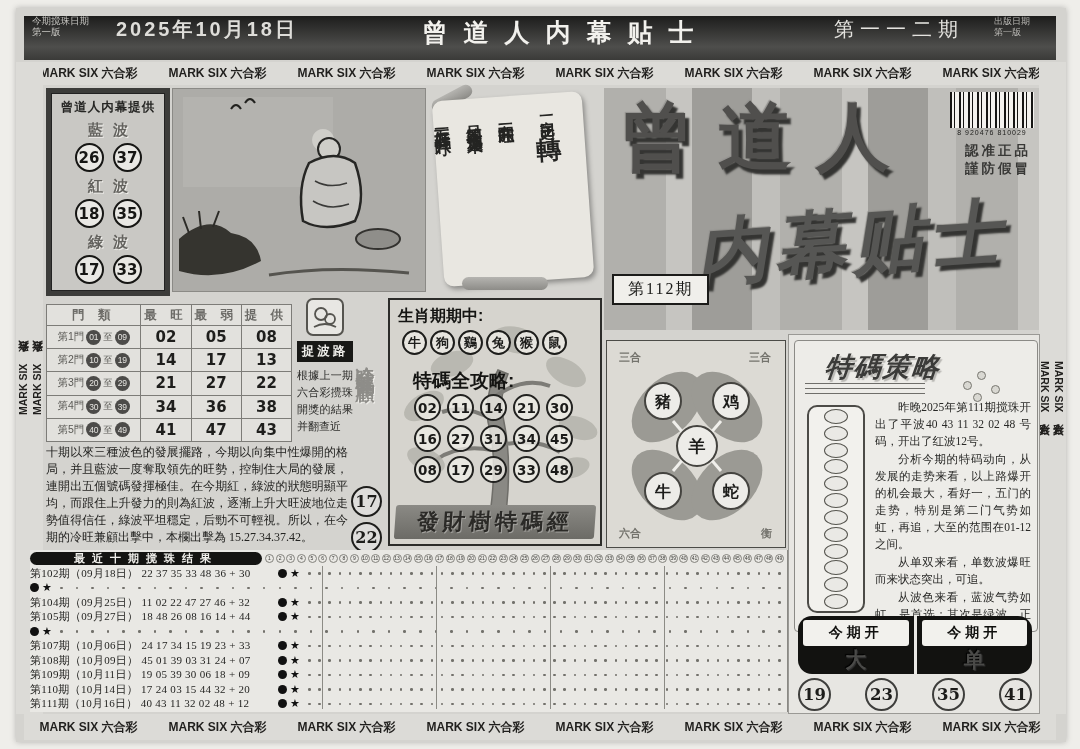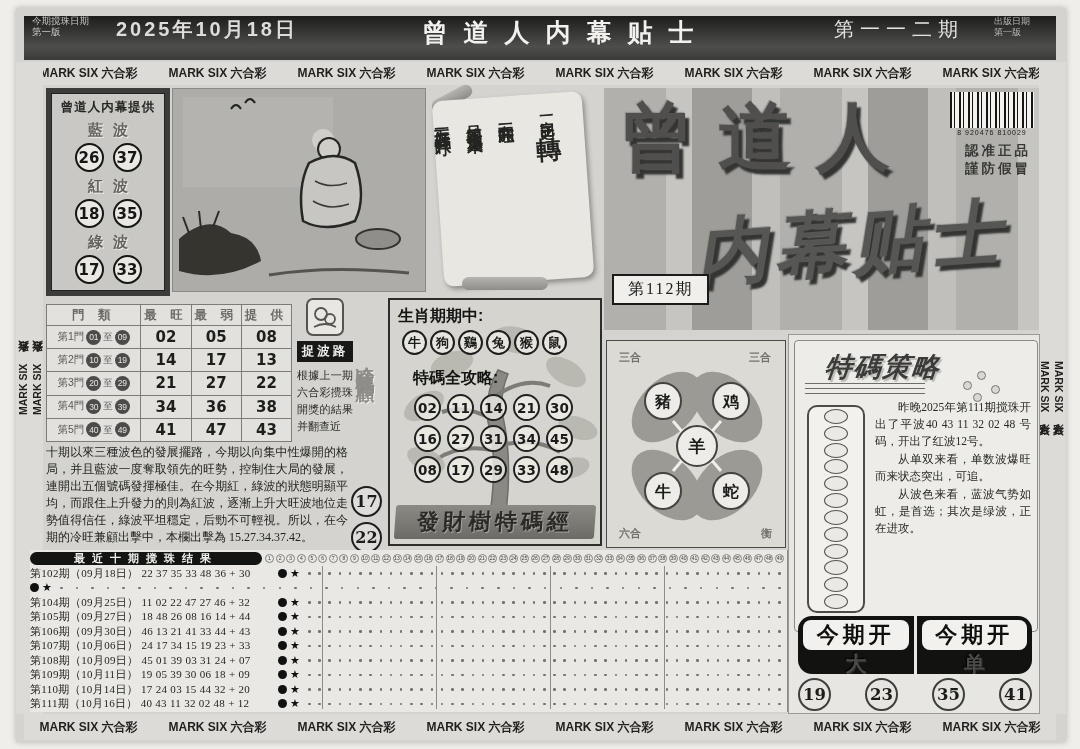--- a/index.html
+++ b/index.html
@@ -88,21 +88,21 @@
   
   #analysis{left:46px;top:444px;width:302px;height:104px;font:12px/1.42 "Liberation Serif",serif;
             color:#232321;text-align:justify;}
   
   #zodiac{left:388px;top:298px;width:214px;height:248px;border:2.5px solid #2c2c2a;background:#d6d4ce;overflow:hidden;}
   #zodiac .layer{position:absolute;inset:0;}
   .z-title{position:absolute;left:8px;top:6px;font-size:16px;font-weight:900;color:#141412;}
   .z-animals{position:absolute;left:12px;top:30px;display:flex;gap:3px;}
   .zball{width:25px;height:25px;border:2px solid #1d1d1b;border-radius:50%;background:#e7e5df;
          display:flex;align-items:center;justify-content:center;font-size:13px;font-weight:bold;color:#1d1d1b;}
-  .z-sub{position:absolute;left:8px;top:68px;font-size:16px;font-weight:900;color:#141412;padding-left:15px;}
+  .z-sub{position:absolute;left:8px;top:68px;font-size:19px;font-weight:900;color:#141412;padding-left:15px;}
   #znums{position:absolute;left:24px;top:94px;}
   .zrow{display:flex;gap:6px;margin-bottom:4px;}
   .nball{width:27px;height:27px;border:2px solid #222220;border-radius:50%;background:rgba(238,236,230,.8);
          display:flex;align-items:center;justify-content:center;font:bold 13.5px "DejaVu Sans",sans-serif;color:#1b1b19;}
   .z-banner{position:absolute;left:5px;right:5px;bottom:5px;height:34px;border-radius:3px;
             background:linear-gradient(#8b8a85,#6c6b66);display:flex;align-items:center;justify-content:center;
             font-family:"Liberation Serif",serif;font-size:22px;font-weight:900;letter-spacing:4px;color:#2b2a27;
             text-shadow:1px 1px 0 #a3a29e;transform:skewX(-4deg);}
   
   #clover{left:606px;top:340px;width:180px;height:208px;border:1.5px solid #4b4b47;background:#dcdad4;padding:4px;}
@@ -116,22 +116,22 @@
   .blossom{position:absolute;width:9px;height:9px;border-radius:50%;border:1.5px solid #77766f;background:#d9d8d2;}
   .oval-strip{position:absolute;left:12px;top:64px;width:58px;height:208px;border:2px solid #4c4b47;border-radius:10px;
               background:#f2f1ed;display:flex;flex-direction:column;align-items:center;justify-content:space-evenly;}
   .oval{width:24px;height:15px;border:1.8px solid #56554f;border-radius:50%;background:#eae9e5;}
   .strat-text{position:absolute;left:80px;top:58px;width:156px;height:226px;overflow:hidden;}
   .spara{margin:0 0 1px 0;text-indent:2em;font:11.5px/1.48 "Liberation Serif",serif;color:#29292 7;text-align:justify;color:#282826;}
   
   #predict{left:798px;top:616px;width:234px;height:58px;background:#121210;border-radius:14px;display:flex;overflow:hidden;}
   .pred-cell{flex:1;display:flex;flex-direction:column;}
   .pred-cell + .pred-cell{border-left:3px solid #e9e8e4;}
-  .pred-head{margin:4px 5px 0;height:34px;background:#f2f1ed;border-radius:8px;display:flex;align-items:center;
-             justify-content:center;font-size:22px;font-weight:900;letter-spacing:4px;color:#0f0f0d;}
+  .pred-head{margin:4px 5px 0;height:34px;background:#f2f1ed;border-radius:3px;display:flex;align-items:center;
+             justify-content:center;font-size:14px;font-weight:900;letter-spacing:4px;color:#0f0f0d;}
   .pred-val{flex:1;display:flex;align-items:center;justify-content:center;font-size:21px;font-weight:900;color:#47,}
   .pred-val{color:#4a4a48;text-shadow:-1px -1px 1px #000,1px 1px 1px #333;}
   #prednums{left:796px;top:678px;width:238px;display:flex;justify-content:space-between;padding:0 2px;}
   .pball{width:33px;height:33px;border:2.5px solid #3e3e3c;border-radius:50%;display:flex;align-items:center;
          justify-content:center;font:bold 16.5px "DejaVu Serif",serif;color:#1c1c1a;background:#e6e5e1;}
   
   #results{left:30px;top:550px;width:758px;height:162px;background:#e9e8e4;border-right:1px solid #8a8984;}
   .res-head{display:flex;align-items:center;height:16px;}
   .res-pill{width:232px;height:13px;background:#141412;border-radius:8px;color:#f1f0ec;font-size:11px;
             font-weight:bold;letter-spacing:7px;display:flex;align-items:center;justify-content:center;}
@@ -443,20 +443,21 @@
         <span class="oval"></span>
         <span class="oval"></span>
         <span class="oval"></span>
         <span class="oval"></span>
         <span class="oval"></span>
         <span class="oval"></span>
         <span class="oval"></span>
       </div>
     <div class="strat-text">
         <p class="spara">昨晚2025年第111期搅珠开出了平波40 43 11 32 02 48 号码，开出了红波12号。</p>
+        <p class="spara">分析今期的特码动向，从发展的走势来看，以上路爆开的机会最大，看好一，五门的走势，特别是第二门气势如虹，再追，大至的范围在01-12之间。</p>
         <p class="spara">从单双来看，单数波爆旺而来状态突出，可追。</p>
         <p class="spara">从波色来看，蓝波气势如虹，是首选；其次是绿波，正在进攻。</p>
       </div>
   </div>
 
   <div class="abs" id="predict">
     <div class="pred-cell">
       <div class="pred-head">今期开</div>
       <div class="pred-val">大</div>
     </div>
@@ -745,21 +746,20 @@
             <i class="gdot"></i>
             <i class="gdot"></i>
             <i class="gdot"></i>
             <i class="gdot"></i>
             <i class="gdot"></i>
             <i class="gdot"></i>
             <i class="gdot"></i>
           </span>
         </div>
         <div class="res-row">
-          <span class="res-left">第106期（09月30日） 46 13 21 41 33 44 + 43</span>
           <span class="res-mark">
             <span class="bdot"></span>
             <span class="bstar">★</span>
           </span>
           <span class="res-dots">
             <i class="gdot"></i>
             <i class="gdot"></i>
             <i class="gdot"></i>
             <i class="gdot"></i>
             <i class="gdot"></i>

